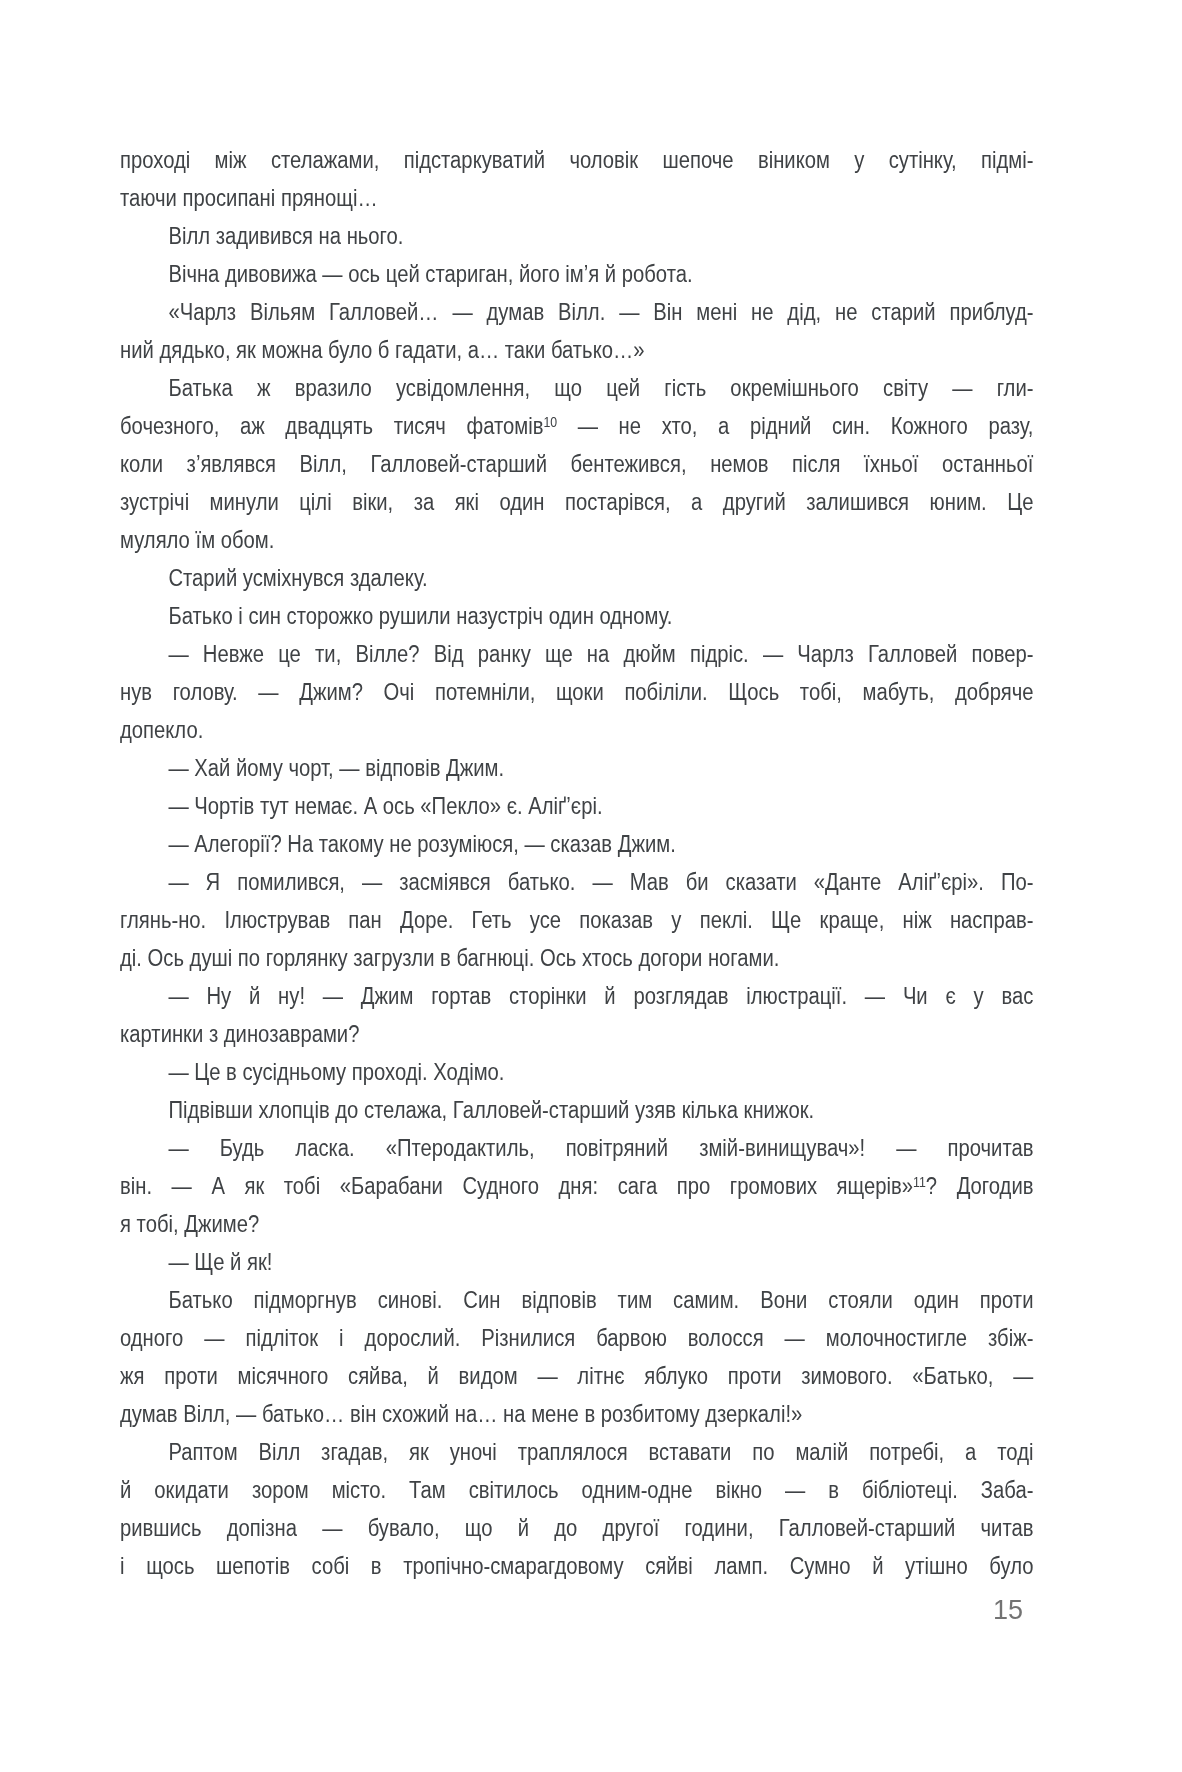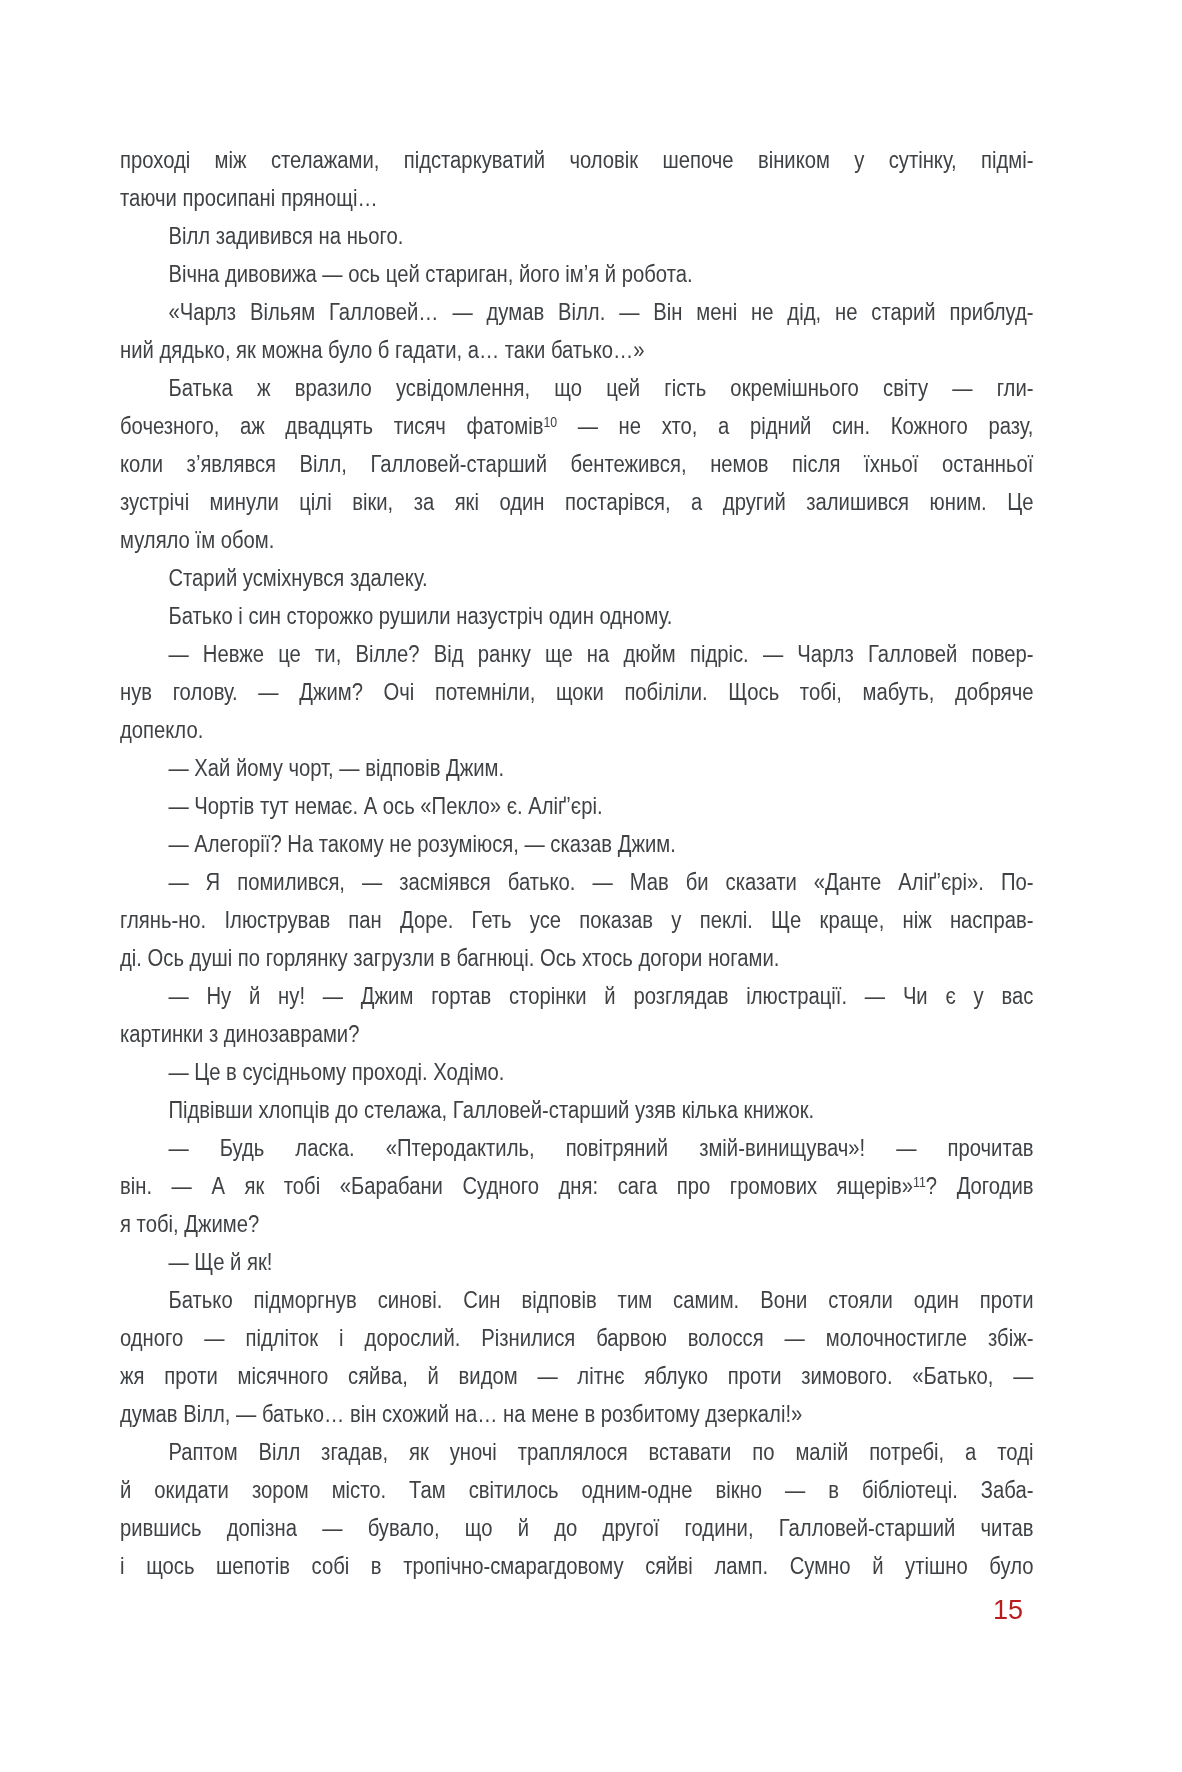--- a/index.html
+++ b/index.html
@@ -89,14 +89,14 @@
       <div class="line indent end">— Ще й як!</div>
       <div class="line indent">Батько підморгнув синові. Син відповів тим самим. Вони стояли один проти</div>
       <div class="line">одного — підліток і дорослий. Різнилися барвою волосся — молочностигле збіж-</div>
       <div class="line">жя проти місячного сяйва, й видом — літнє яблуко проти зимового. «Батько, —</div>
       <div class="line end">думав Вілл, — батько… він схожий на… на мене в розбитому дзеркалі!»</div>
       <div class="line indent">Раптом Вілл згадав, як уночі траплялося вставати по малій потребі, а тоді</div>
       <div class="line">й окидати зором місто. Там світилось одним-одне вікно — в бібліотеці. Заба-</div>
       <div class="line">рившись допізна — бувало, що й до другої години, Галловей-старший читав</div>
       <div class="line">і щось шепотів собі в тропічно-смарагдовому сяйві ламп. Сумно й утішно було</div>
     </div>
-  <div class="folio" style="color: #b91c1c;">15</div>
+  <div class="folio" style="color: #737373;">15</div>
 </div>
 
 </body></html>

